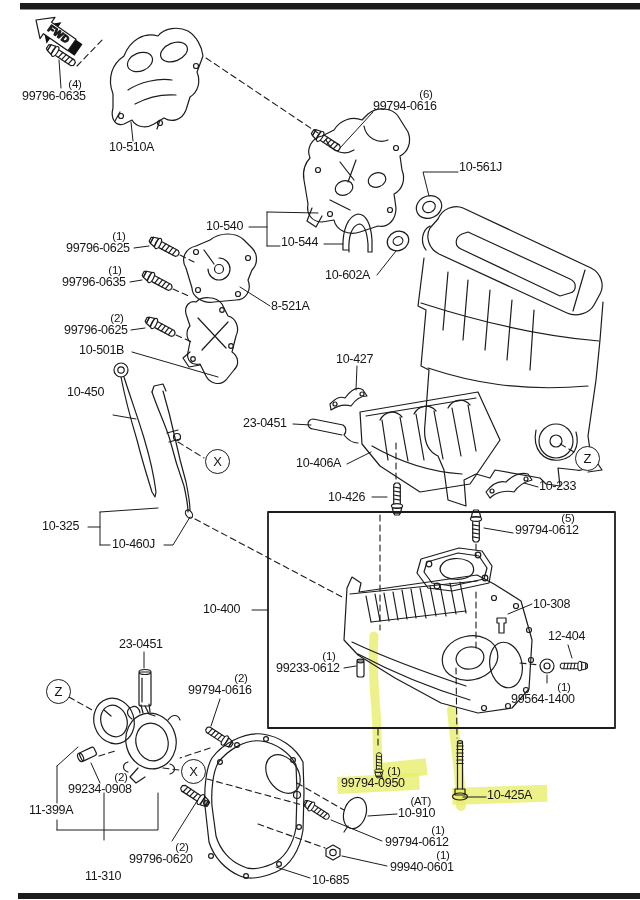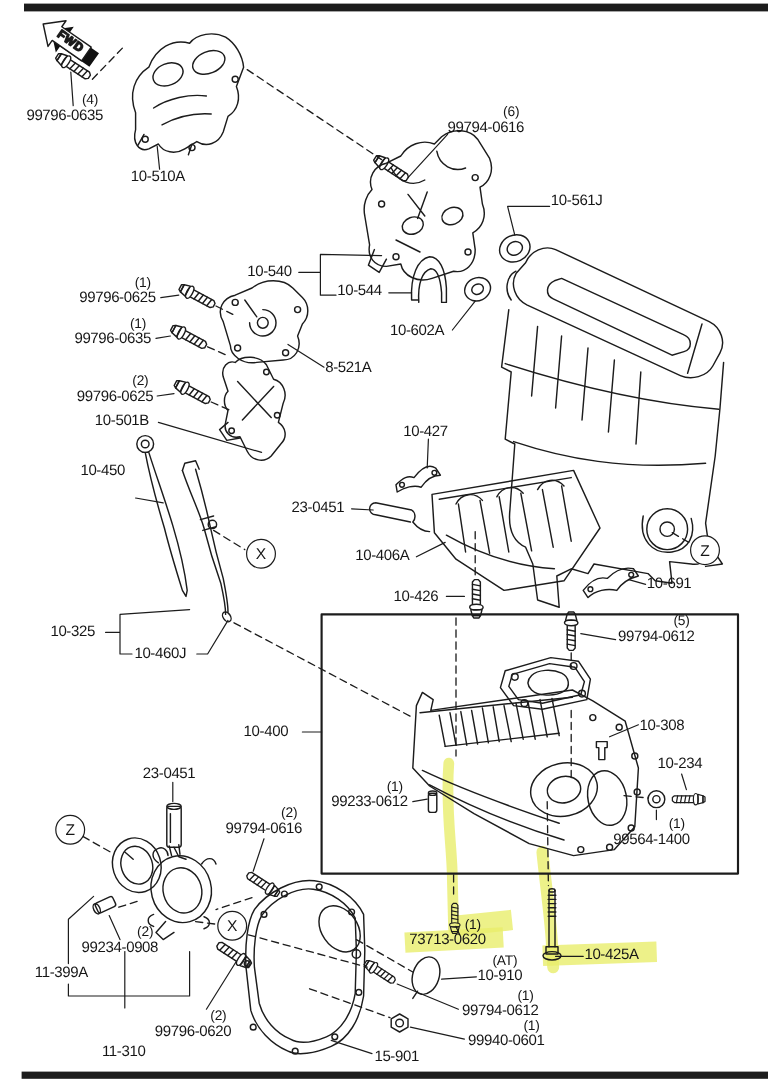--- a/index.html
+++ b/index.html
@@ -383,40 +383,40 @@
 <div class="lbl" style="left:243px;top:417px">
       <span class="pn">23-0451</span>
     </div>
 <div class="lbl" style="left:296px;top:457px">
       <span class="pn">10-406A</span>
     </div>
 <div class="lbl" style="left:328px;top:491px">
       <span class="pn">10-426</span>
     </div>
 <div class="lbl" style="left:539px;top:480px">
-      <span class="pn">10-691</span>
+      <span class="pn">10-233</span>
     </div>
 <div class="lbl" style="left:42px;top:520px">
       <span class="pn">10-325</span>
     </div>
 <div class="lbl" style="left:112px;top:538px">
       <span class="pn">10-460J</span>
     </div>
 <div class="lbl" style="left:203px;top:603px">
       <span class="pn">10-400</span>
     </div>
 <div class="lbl" style="left:515px;top:513px">
       <span class="qty">(5)</span>
       <span class="pn">99794-0612</span>
     </div>
 <div class="lbl" style="left:533px;top:598px">
       <span class="pn">10-308</span>
     </div>
 <div class="lbl" style="left:548px;top:630px">
-      <span class="pn">10-234</span>
+      <span class="pn">12-404</span>
     </div>
 <div class="lbl" style="left:276px;top:651px">
       <span class="qty">(1)</span>
       <span class="pn">99233-0612</span>
     </div>
 <div class="lbl" style="left:511px;top:682px">
       <span class="qty">(1)</span>
       <span class="pn">99564-1400</span>
     </div>
 <div class="lbl" style="left:119px;top:638px">
@@ -435,39 +435,39 @@
     </div>
 <div class="lbl" style="left:85px;top:870px">
       <span class="pn">11-310</span>
     </div>
 <div class="lbl" style="left:129px;top:842px">
       <span class="qty">(2)</span>
       <span class="pn">99796-0620</span>
     </div>
 <div class="lbl" style="left:341px;top:766px">
       <span class="qty">(1)</span>
-      <span class="pn">73713-0620</span>
+      <span class="pn">99794-0950</span>
     </div>
 <div class="lbl" style="left:487px;top:789px">
       <span class="pn">10-425A</span>
     </div>
 <div class="lbl" style="left:398px;top:796px">
       <span class="qty">(AT)</span>
       <span class="pn">10-910</span>
     </div>
 <div class="lbl" style="left:385px;top:825px">
       <span class="qty">(1)</span>
       <span class="pn">99794-0612</span>
     </div>
 <div class="lbl" style="left:390px;top:850px">
       <span class="qty">(1)</span>
       <span class="pn">99940-0601</span>
     </div>
 <div class="lbl" style="left:312px;top:874px">
-      <span class="pn">15-901</span>
+      <span class="pn">10-685</span>
     </div>
 
 <div class="zone" style="left:205px;top:449px">X</div>
 <div class="zone" style="left:575px;top:446px">Z</div>
 <div class="zone" style="left:46px;top:679px">Z</div>
 <div class="zone" style="left:181px;top:759px">X</div>
 
 </div>
 
 </body></html>

